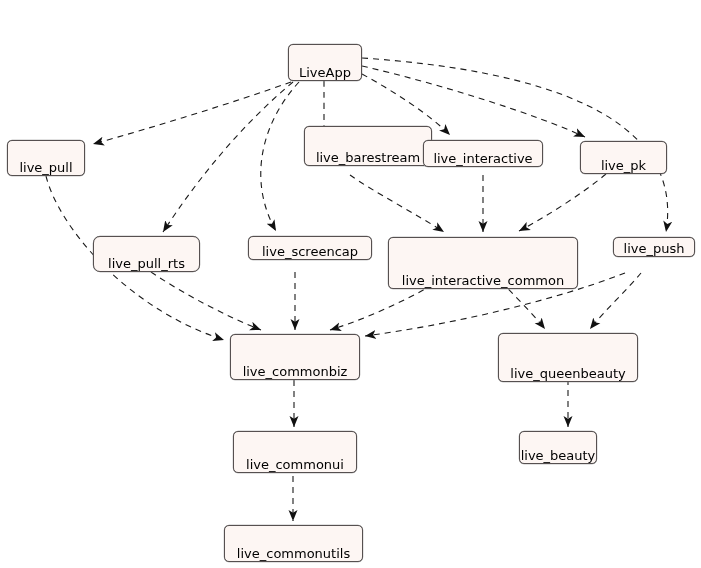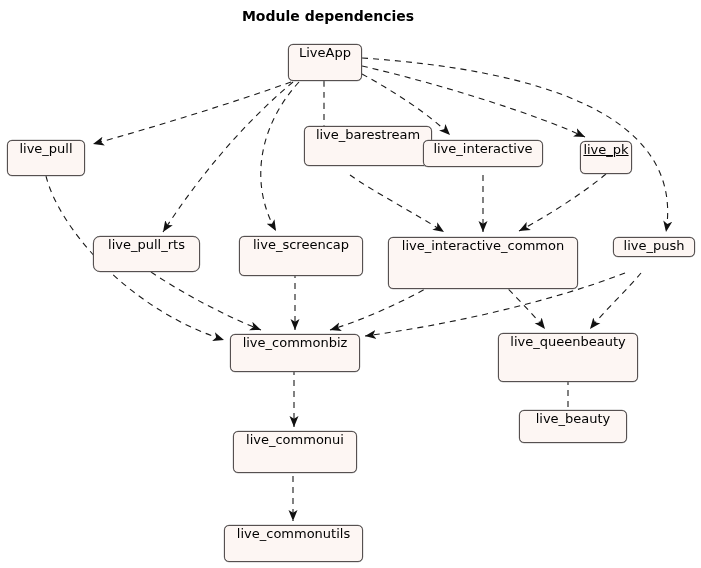--- a/index.html
+++ b/index.html
@@ -21,34 +21,33 @@
   svg.edges{position:absolute;top:0;left:0;width:701px;height:568px;}
   svg.edges path.edge{
     fill:none;
     stroke:var(--edge,#1a1a1a);
     stroke-width:1.1;
     stroke-dasharray:6 5;
   }
   .node{
     position:absolute;
     box-sizing:border-box;
-    display:flex;align-items:flex-start;justify-content:center;
+    display:flex;align-items:flex-end;justify-content:center;
     background:var(--node-fill,#fdf6f3);
     border:1px solid var(--node-border,#565050);
     border-radius:5px;
     font-size:13px;color:#000;
     white-space:nowrap;
     box-shadow:0 0 0 0.2px #888;
   }
 </style>
 </head>
 <body>
 
 <div class="canvas">
-  <h1 class="title">Module dependencies</h1>
   <svg class="edges" id="edges-svg" viewBox="0 0 701 568" xmlns="http://www.w3.org/2000/svg">
     <defs>
       <marker id="arrow" markerUnits="userSpaceOnUse" markerWidth="12" markerHeight="10" refX="11" refY="5" orient="auto">
         <path d="M0,0.5 L11,5 L0,9.5 L2.8,5 Z" fill="#111111"></path>
       </marker>
     </defs>
   <path d="M291,82 C235,102 155,127 93,144" class="edge" marker-end="url(#arrow)"></path>
       <path d="M324,81 C324,95 324,118 324,137" class="edge" marker-end="url(#arrow)"></path>
       <path d="M362,74 C395,92 430,115 450,135" class="edge" marker-end="url(#arrow)"></path>
       <path d="M362,66 C440,84 535,114 585,137" class="edge" marker-end="url(#arrow)"></path>
@@ -75,44 +74,44 @@
       </div>
       <div class="node" style="left: 7px; top: 140px; width: 78px; height: 36px;">
         <span>live_pull</span>
       </div>
       <div class="node" style="left: 260px; top: 126px; width: 128px; height: 40px; margin-left: 44px;">
         <span>live_barestream</span>
       </div>
       <div class="node" style="left: 423px; top: 140px; width: 120px; height: 27px;">
         <span>live_interactive</span>
       </div>
-      <div class="node" style="left: 580px; top: 141px; width: 52px; height: 33px; text-decoration: underline;">
+      <div class="node" style="left: 580px; top: 141px; width: 87px; height: 33px;">
         <span>live_pk</span>
       </div>
       <div class="node" style="left: 93px; top: 236px; width: 107px; height: 36px; border-radius: 7px;">
         <span>live_pull_rts</span>
       </div>
-      <div class="node" style="left: 239px; top: 236px; width: 124px; height: 40px;">
+      <div class="node" style="left: 248px; top: 236px; width: 124px; height: 24px;">
         <span>live_screencap</span>
       </div>
       <div class="node" style="left: 388px; top: 237px; width: 190px; height: 52px;">
         <span>live_interactive_common</span>
       </div>
       <div class="node" style="left: 613px; top: 237px; width: 82px; height: 20px;">
         <span>live_push</span>
       </div>
-      <div class="node" style="left: 230px; top: 334px; width: 130px; height: 38px;">
+      <div class="node" style="left: 230px; top: 334px; width: 130px; height: 46px;">
         <span>live_commonbiz</span>
       </div>
       <div class="node" style="left: 498px; top: 333px; width: 140px; height: 49px;">
         <span>live_queenbeauty</span>
       </div>
       <div class="node" style="left: 233px; top: 431px; width: 124px; height: 42px;">
         <span>live_commonui</span>
       </div>
-      <div class="node" style="left: 519px; top: 410px; width: 108px; height: 33px;">
+      <div class="node" style="left: 519px; top: 431px; width: 78px; height: 33px;">
         <span>live_beauty</span>
       </div>
       <div class="node" style="left: 224px; top: 525px; width: 139px; height: 37px;">
         <span>live_commonutils</span>
       </div>
     </div>
 </div>
 
 </body></html>

